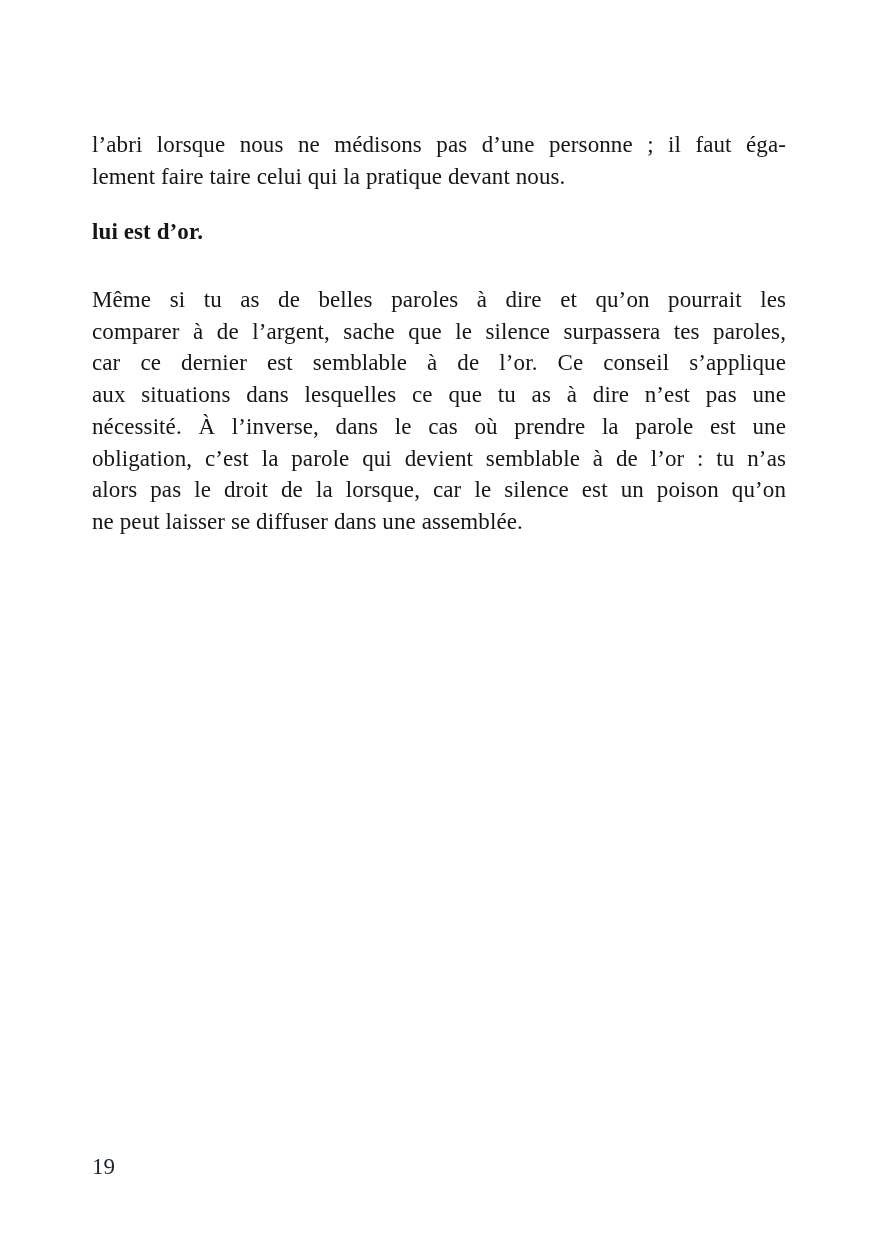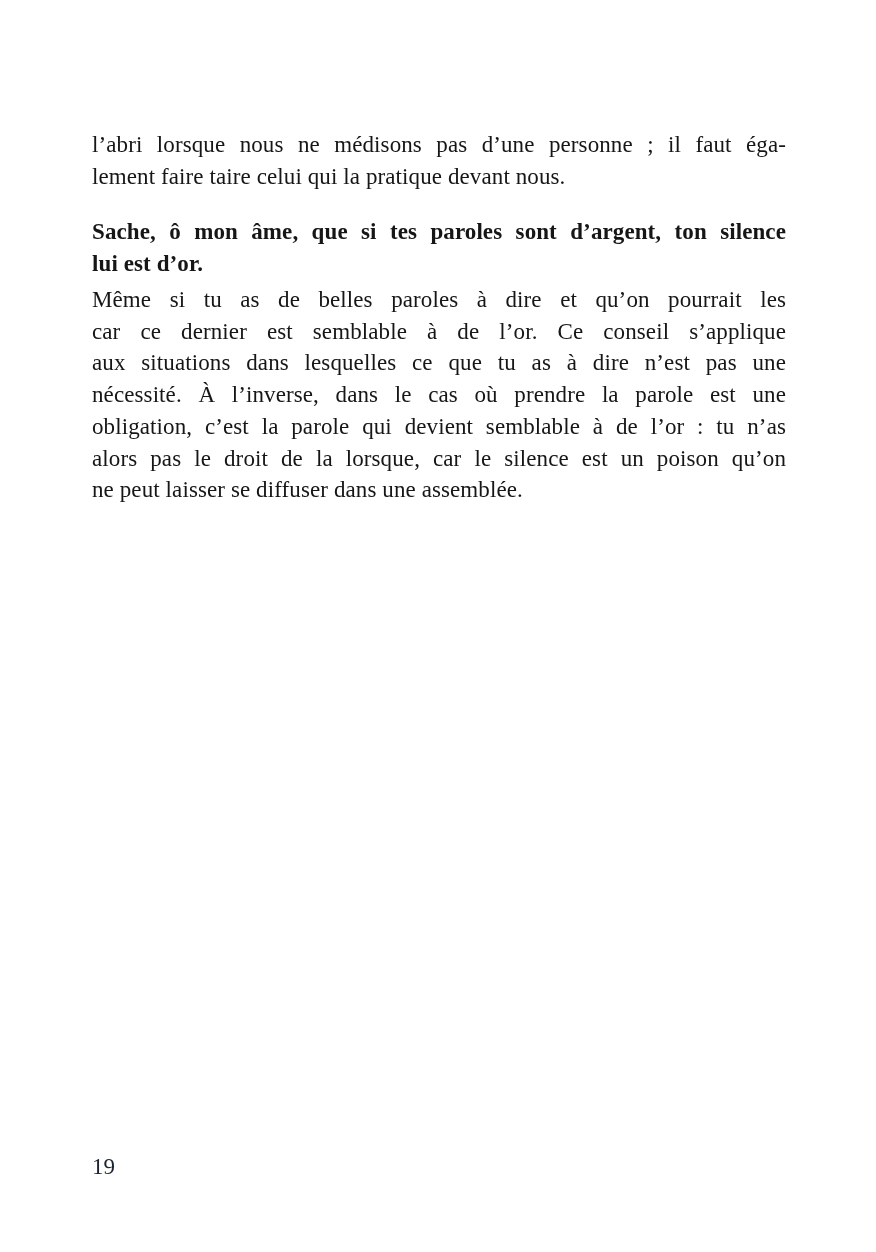--- a/index.html
+++ b/index.html
@@ -55,26 +55,26 @@
 <body>
 
 <div class="page">
 
   <div class="text-block para-1">
       <div class="line">l’abri lorsque nous ne médisons pas d’une personne ; il faut éga-</div>
       <div class="line last">lement faire taire celui qui la pratique devant nous.</div>
     </div>
 
   <h2 class="text-block heading" style="margin:0; font-size:23px;">
-      <div class="line">Sache, ô mon âme, que si tes paroles sont d’argent, ton silence</div>
       <div class="line last">lui est d’or.</div>
     </h2>
 
   <div class="text-block para-2">
       <div class="line">Même si tu as de belles paroles à dire et qu’on pourrait les</div>
+      <div class="line">comparer à de l’argent, sache que le silence surpassera tes paroles,</div>
       <div class="line">car ce dernier est semblable à de l’or. Ce conseil s’applique</div>
       <div class="line">aux situations dans lesquelles ce que tu as à dire n’est pas une</div>
       <div class="line">nécessité. À l’inverse, dans le cas où prendre la parole est une</div>
       <div class="line">obligation, c’est la parole qui devient semblable à de l’or : tu n’as</div>
       <div class="line">alors pas le droit de la lorsque, car le silence est un poison qu’on</div>
       <div class="line last">ne peut laisser se diffuser dans une assemblée.</div>
     </div>
 
   <div class="page-number">19</div>
 

